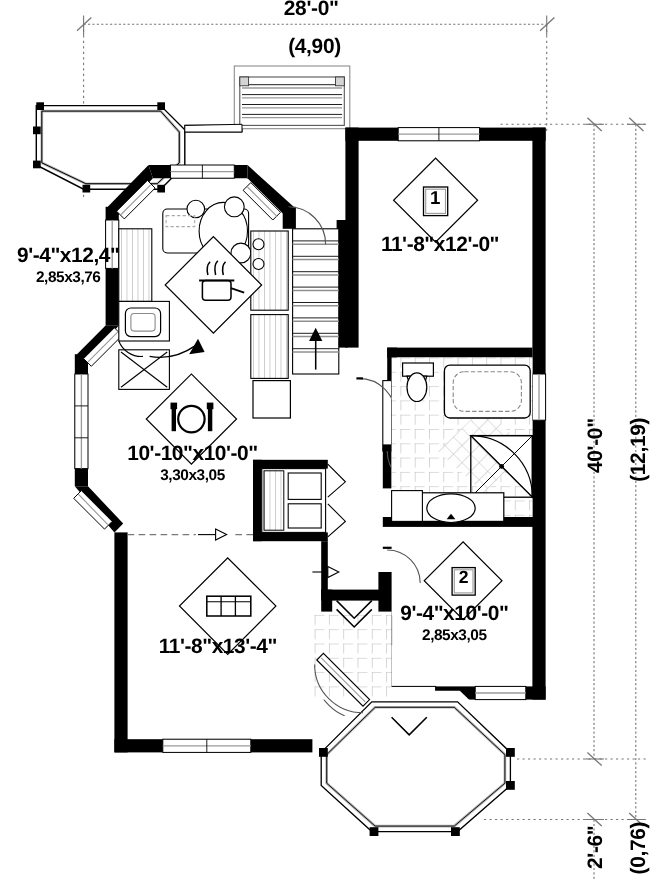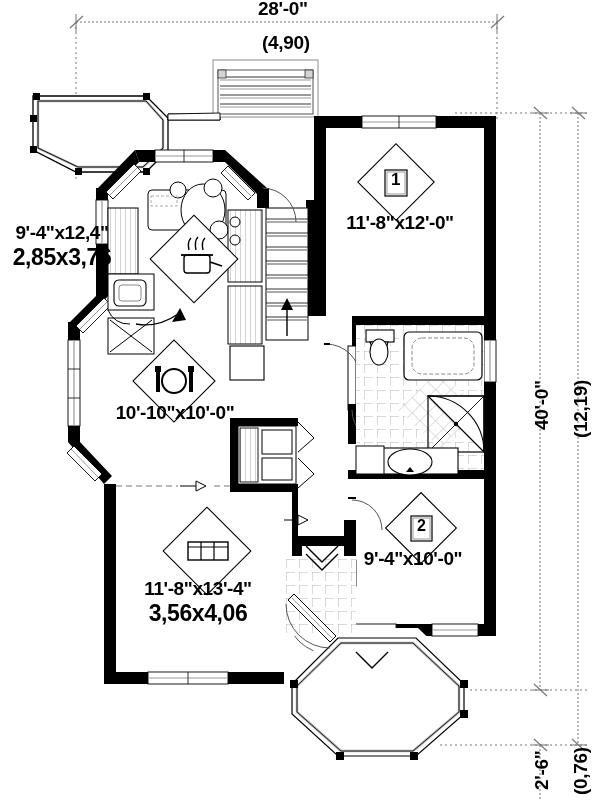--- a/index.html
+++ b/index.html
@@ -21,21 +21,21 @@
   .room-label{
     position:absolute;
     text-align:center;
     font-weight:bold;
     color:#000000;
     line-height:1.14;
     white-space:nowrap;
     letter-spacing:-0.4px;
   }
   .room-label .imp{font-size:19px;display:block;}
-  .room-label .met{font-size:23px;display:block;}
+  .room-label .met{font-size:14px;display:block;}
 
   .dim-text{
     position:absolute;
     font-weight:bold;
     color:#000;
     font-size:19px;
     white-space:nowrap;
     letter-spacing:-0.3px;
   }
   .dim-text.vert{
@@ -466,27 +466,28 @@
     <span class="imp">9'-4"x12,4"</span>
     <span class="met">2,85x3,76</span>
   </div>
 
   <div class="room-label" style="left:330px;top:212px;width:140px;">
     <span class="imp">11'-8"x12'-0"</span>
   </div>
 
   <div class="room-label" style="left:100px;top:402px;width:150px;">
     <span class="imp">10'-10"x10'-0"</span>
+    <span class="met">3,30x3,05</span>
   </div>
 
   <div class="room-label" style="left:122px;top:578px;width:152px;">
     <span class="imp">11'-8"x13'-4"</span>
-    <span class="met">3,56x4,06</span>
   </div>
 
   <div class="room-label" style="left:348px;top:548px;width:130px;">
     <span class="imp">9'-4"x10'-0"</span>
+    <span class="met">2,85x3,05</span>
   </div>
 
   <div style="position:absolute;left:391px;top:170px;font-size:17px;font-weight:bold;color:#000;">1</div>
   <div style="position:absolute;left:417px;top:517px;font-size:16px;font-weight:bold;color:#000;">2</div>
 
 </div>
 
 </body></html>

